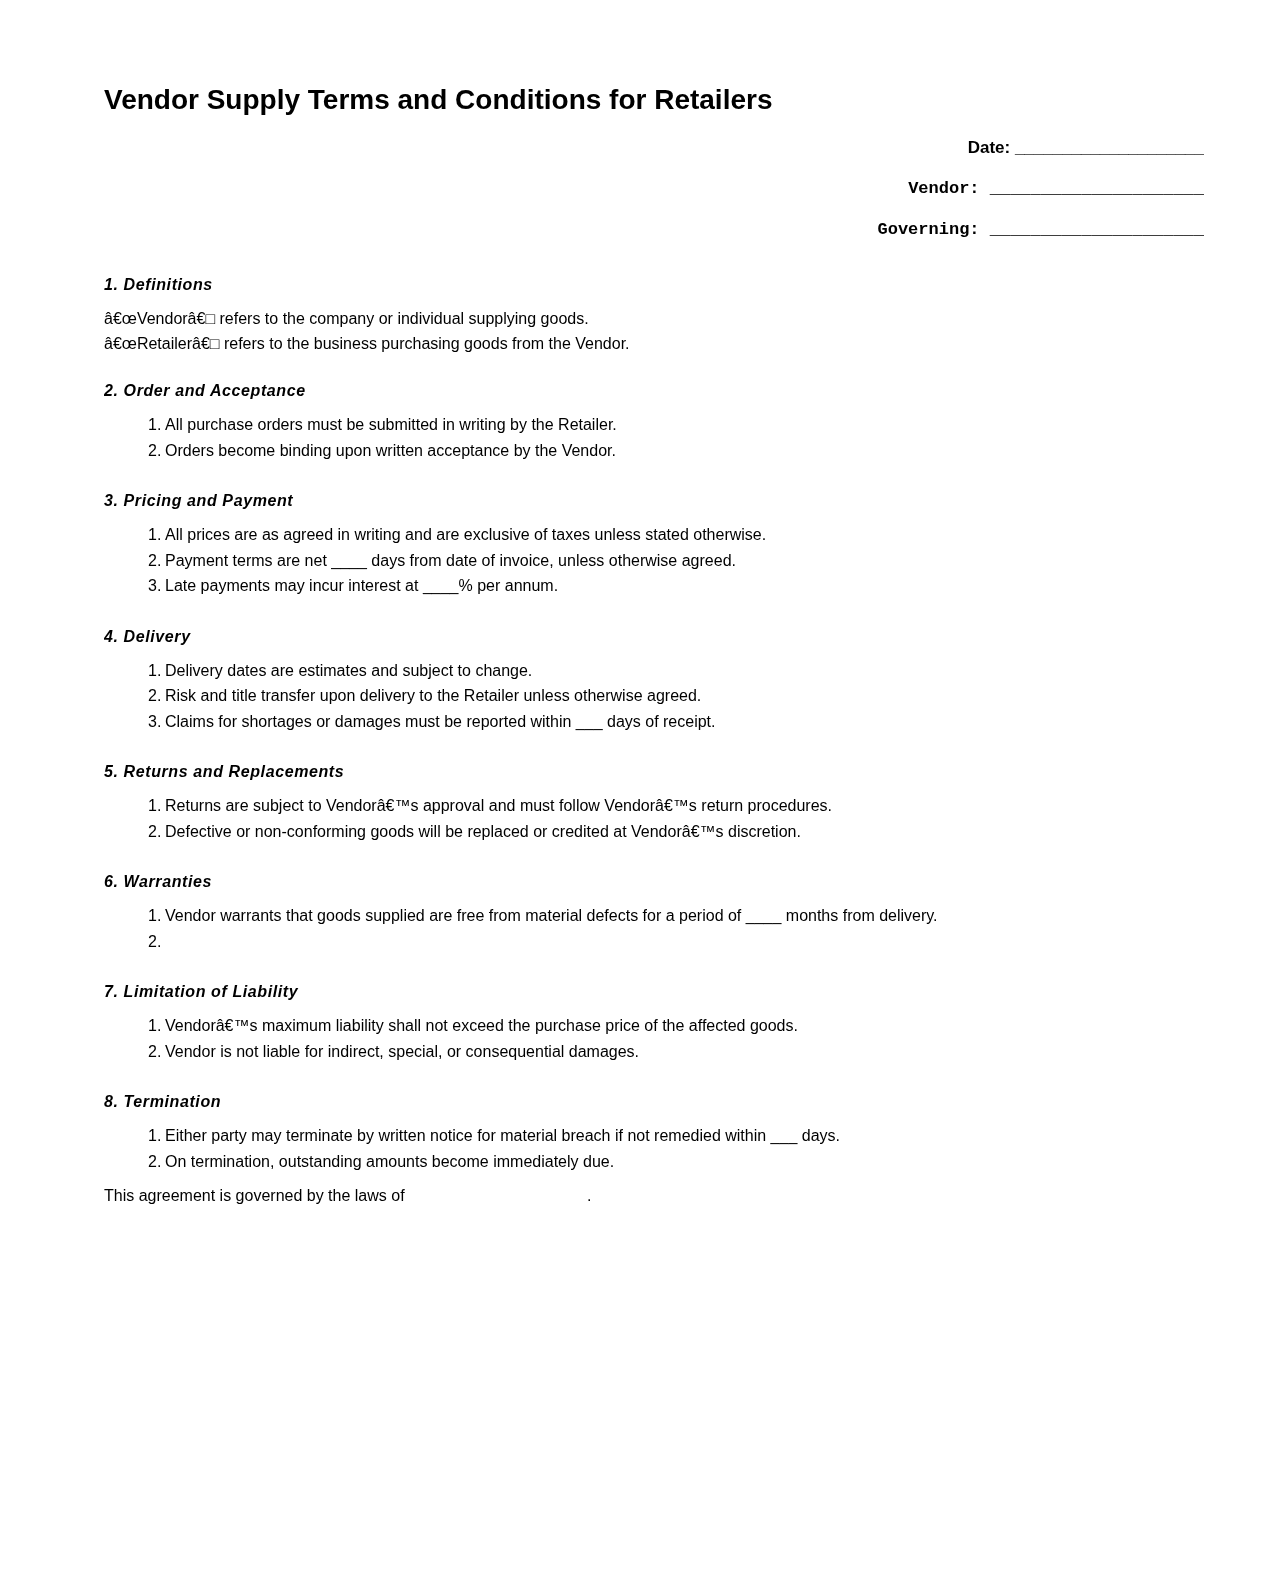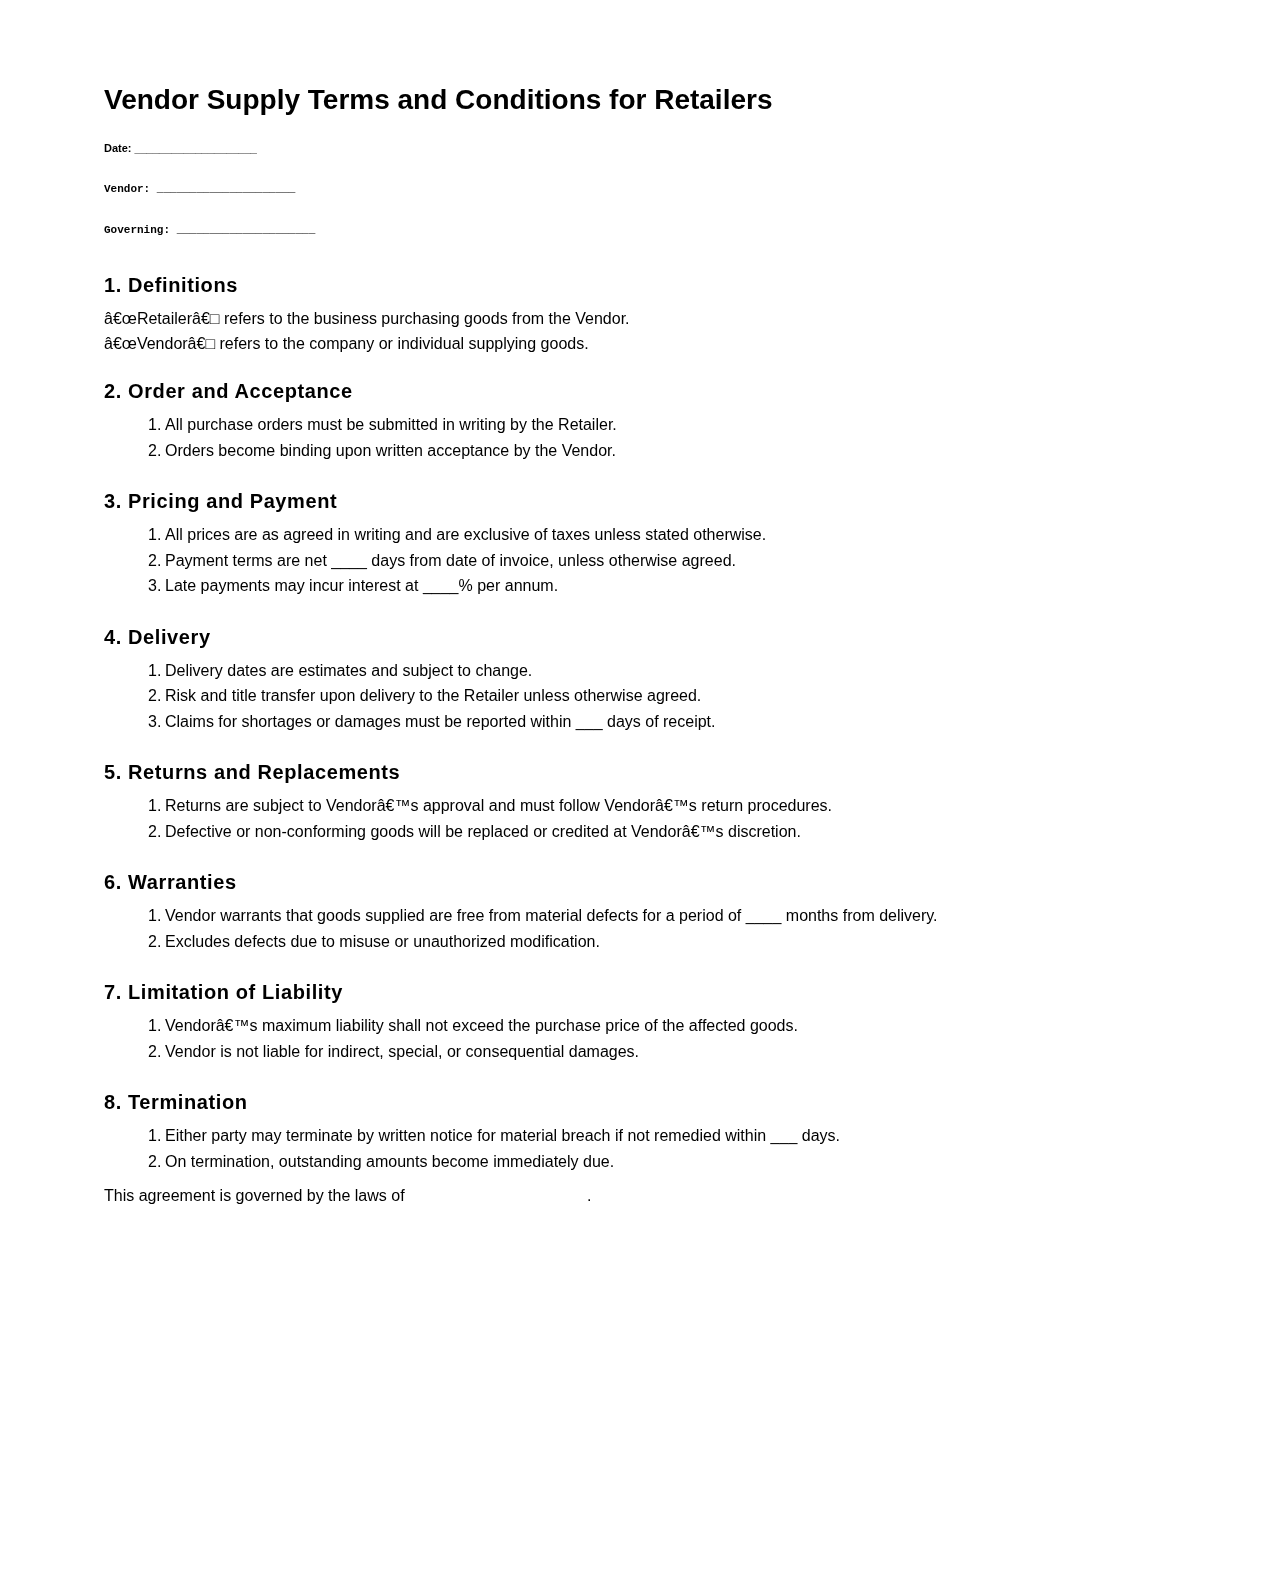--- a/index.html
+++ b/index.html
@@ -24,36 +24,38 @@
       overflow: hidden;
     }
     .doc-title {
       margin: 80px 0 0 0;
       font-size: 28px;
       font-weight: bold;
       line-height: 40px;
       letter-spacing: 0px;
     }
     .meta-line {
-      font-size: 11px;
+      font-size: 17px;
       font-weight: bold;
       line-height: 20px;
       margin: 0;
+      text-align: right;
     }
     .meta-line.first { margin-top: 18px; }
     .meta-line + .meta-line { margin-top: 21px; font-family: Liberation Mono, monospace; }
     .meta-line .blank {
       font-weight: bold;
     }
     .section-heading {
-      font-size: 20px;
+      font-size: 16px;
       font-weight: bold;
       letter-spacing: 0.6px;
       line-height: 24px;
       margin: 0;
+      font-style: italic;
     }
     .sec-1 { margin-top: 33px; }
     .section-heading.after-list { margin-top: 26px; }
     .section-heading.after-para { margin-top: 23px; }
     .para {
       font-size: 16px;
       line-height: 25px;
       margin: 9px 0 0 0;
     }
     .para-line { display: block; }
@@ -94,22 +96,22 @@
     <span>Vendor:</span>
     <span class="blank">_____________________</span>
   </p>
   <p class="meta-line">
     <span>Governing:</span>
     <span class="blank">_____________________</span>
   </p>
 
   <h2 class="section-heading sec-1">1. Definitions</h2>
   <p class="para">
+    <span class="para-line">â€œVendorâ€□ refers to the company or individual supplying goods.</span>
     <span class="para-line">â€œRetailerâ€□ refers to the business purchasing goods from the Vendor.</span>
-    <span class="para-line">â€œVendorâ€□ refers to the company or individual supplying goods.</span>
   </p>
 
   <h2 class="section-heading after-para">2. Order and Acceptance</h2>
   <ol class="items">
     <li>
         <span class="num">1.</span>
         <span>All purchase orders must be submitted in writing by the Retailer.</span>
       </li>
     <li>
         <span class="num">2.</span>
@@ -162,21 +164,20 @@
   </ol>
 
   <h2 class="section-heading after-list">6. Warranties</h2>
   <ol class="items">
     <li>
         <span class="num">1.</span>
         <span>Vendor warrants that goods supplied are free from material defects for a period of ____ months from delivery.</span>
       </li>
     <li>
         <span class="num">2.</span>
-        <span>Excludes defects due to misuse or unauthorized modification.</span>
       </li>
   </ol>
 
   <h2 class="section-heading after-list">7. Limitation of Liability</h2>
   <ol class="items">
     <li>
         <span class="num">1.</span>
         <span>Vendorâ€™s maximum liability shall not exceed the purchase price of the affected goods.</span>
       </li>
     <li>

